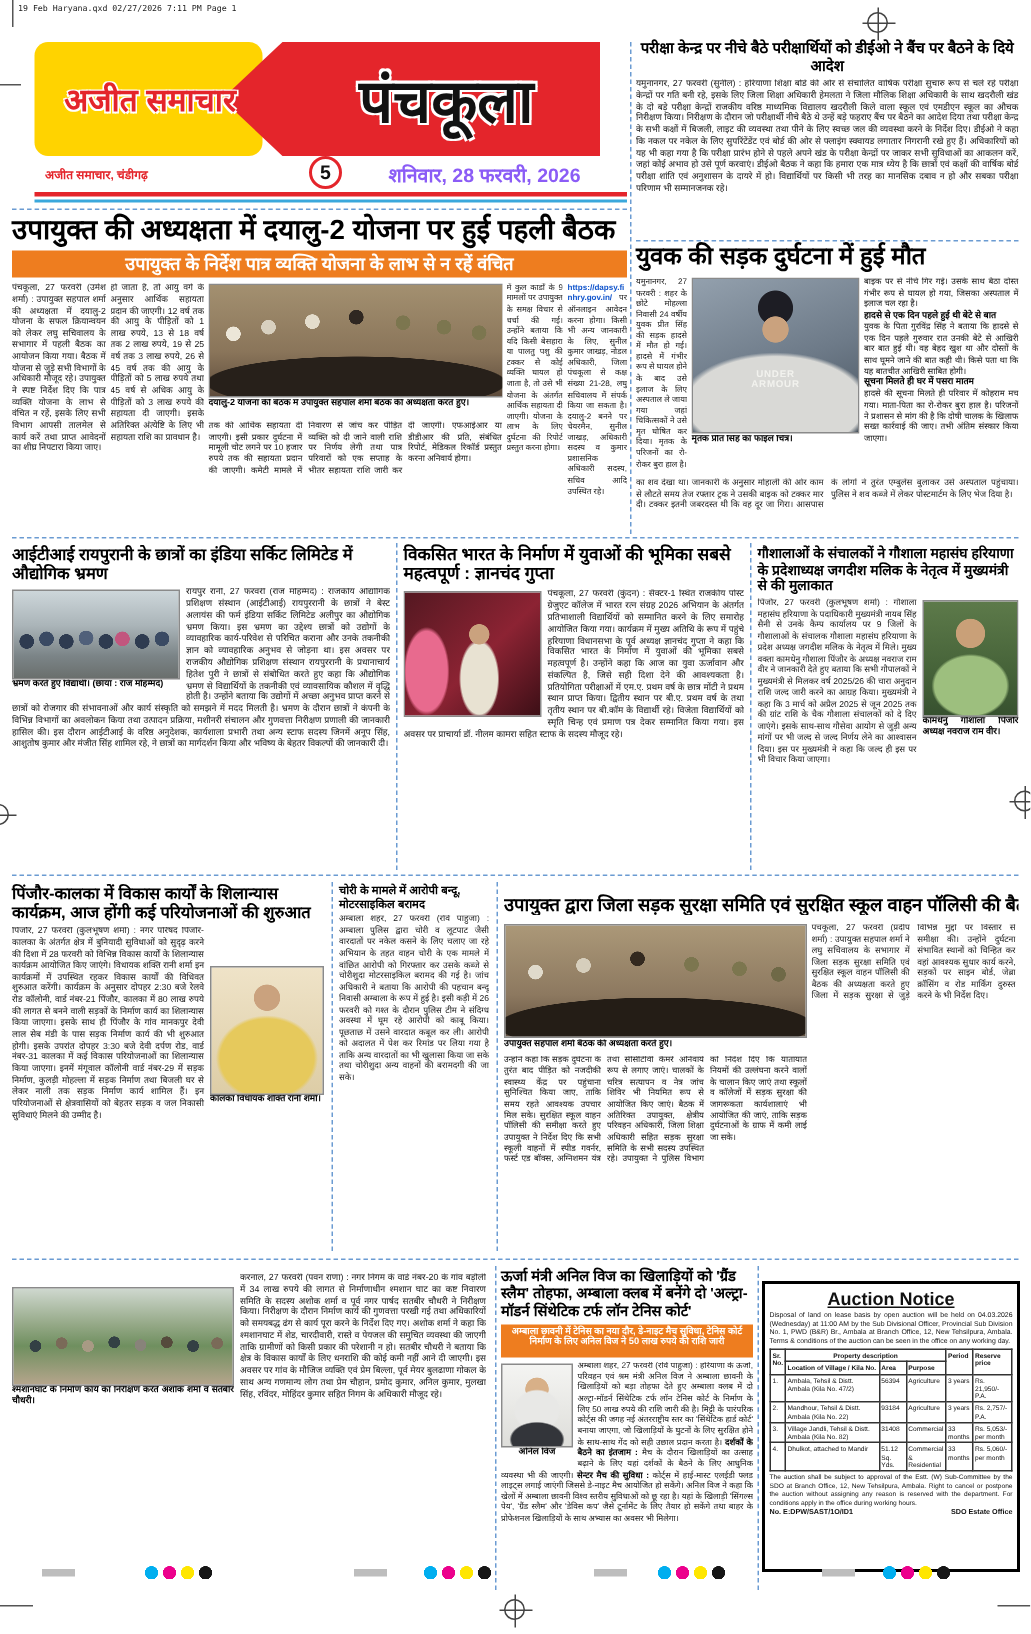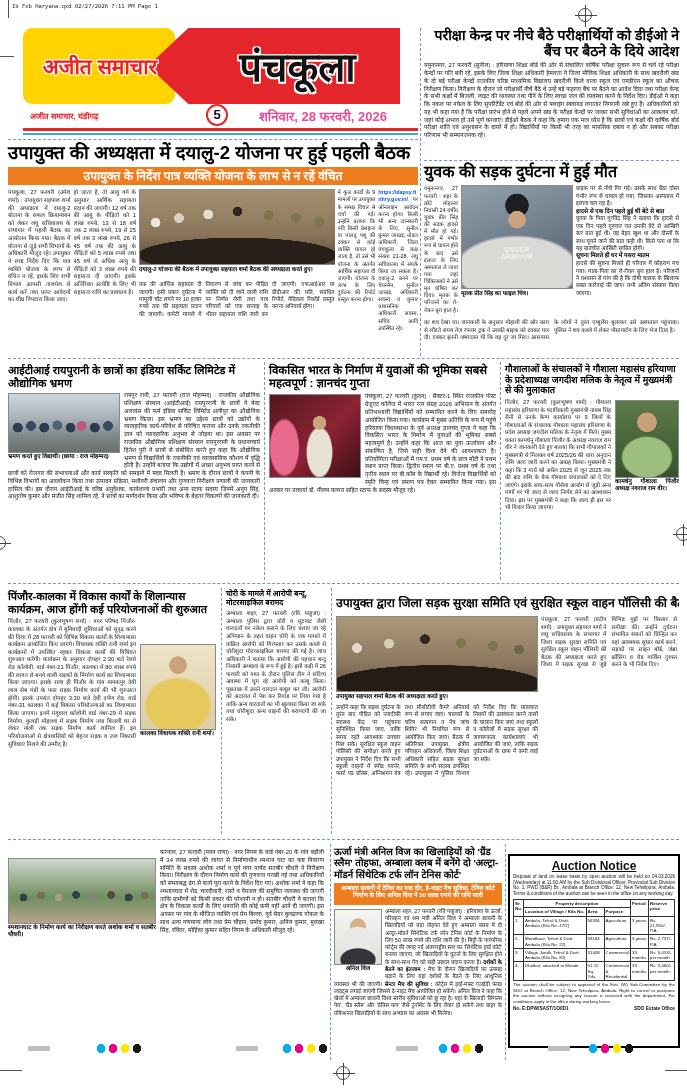--- a/index.html
+++ b/index.html
@@ -118,21 +118,21 @@
   <div class="reg" style="left:578px;top:8px"></div>
   <div class="reg" style="left:-8px;top:536px"></div>
   <div class="reg" style="left:676px;top:527px"></div>
 
   <div class="yellowbox"></div>
   <div class="redflag"></div>
   <div class="brand">अजीत समाचार</div>
   <div class="city">पंचकूला</div>
   <div class="abs" style="left:30px;top:110px;font-size:8px;font-weight:bold;color:#e4252b">अजीत समाचार, चंडीगढ़</div>
   <div class="pgcircle">5</div>
-  <div class="abs" style="left:248px;top:107px;width:150px;text-align:center;font-size:13px;font-weight:bold;color:#ec4899">शनिवार, 28 फरवरी, 2026</div>
+  <div class="abs" style="left:248px;top:107px;width:150px;text-align:center;font-size:13px;font-weight:bold;color:#8b5cf6">शनिवार, 28 फरवरी, 2026</div>
   <div class="abs" style="left:23px;top:128px;width:395px;height:3px;background:#e4252b"></div>
   <div class="abs" style="left:23px;top:133px;width:395px;height:2px;background:#3aa8dc"></div>
 
   <div class="dashH abs" style="left:8px;top:139px;width:410px"></div>
   <div class="dashV abs" style="left:420px;top:28px;height:328px"></div>
   <div class="dashH abs" style="left:424px;top:160px;width:255px"></div>
   <div class="dashH abs" style="left:8px;top:358px;width:671px"></div>
   <div class="dashV abs" style="left:264px;top:362px;height:218px"></div>
   <div class="dashV abs" style="left:500px;top:362px;height:218px"></div>
   <div class="dashH abs" style="left:8px;top:583px;width:671px"></div>
@@ -155,21 +155,21 @@
       </div>
       <div class="bd" style="width:38px;height:160px;font-size:5.4px">में कुल कार्डों के 9 मामलों पर उपायुक्त के समक्ष विचार से चर्चा की गई। उन्होंने बताया कि यदि किसी बेसहारा या पालतु पशु की टक्कर से कोई व्यक्ति घायल हो जाता है, तो उसे भी योजना के अंतर्गत आर्थिक सहायता दी जाएगी। योजना के लाभ के लिए दुर्घटना की रिपोर्ट प्रस्तुत करना होगा।</div>
       <div class="bd" style="width:40px;height:160px;font-size:5.4px">
         <span class="link" style="font-size:5.4px">https://dapsy.finhry.gov.in/</span>
         <span>पर ऑनलाइन आवेदन करना होगा। किसी भी अन्य जानकारी के लिए, सुनील कुमार जाखड़, नोडल अधिकारी, जिला पंचकूला से कक्ष संख्या 21-28, लघु सचिवालय में संपर्क किया जा सकता है। दयालु-2 बनने पर चेयरमैन, सुनील जाखड़, अधिकारी सदस्य व कुमार प्रशासनिक अधिकारी सदस्य, सचिव आदि उपस्थित रहे।</span>
       </div>
     </div>
   </div>
 
   <div class="abs" style="left:424px;top:27px;width:255px">
-    <div class="hl" style="font-size:14px;text-align:right">परीक्षा केन्द्र पर नीचे बैठे परीक्षार्थियों को डीईओ ने बैंच पर बैठने के दिये आदेश</div>
+    <div class="hl" style="font-size:10px;text-align:center">परीक्षा केन्द्र पर नीचे बैठे परीक्षार्थियों को डीईओ ने बैंच पर बैठने के दिये आदेश</div>
     <div class="bd" style="height:116px;margin-top:3px;font-size:5.9px">यमुनानगर, 27 फरवरी (सुनील) : हरियाणा शिक्षा बोर्ड की ओर से संचालित वार्षिक परीक्षा सुचारु रूप से चले रहे परीक्षा केन्द्रों पर गति बनी रहे, इसके लिए जिला शिक्षा अधिकारी हेमलता ने जिला मौलिक शिक्षा अधिकारी के साथ खदरौली खंड के दो बड़े परीक्षा केन्द्रों राजकीय वरिष्ठ माध्यमिक विद्यालय खदरौली किले वाला स्कूल एवं एमडीएन स्कूल का औचक निरीक्षण किया। निरीक्षण के दौरान जो परीक्षार्थी नीचे बैठे थे उन्हें बड़े फहराए बैंच पर बैठने का आदेश दिया तथा परीक्षा केन्द्र के सभी कक्षों में बिजली, लाइट की व्यवस्था तथा पीने के लिए स्वच्छ जल की व्यवस्था करने के निर्देश दिए। डीईओ ने कहा कि नकल पर नकेल के लिए सुपरिंटेंडेंट एवं बोर्ड की ओर से फ्लाइंग स्क्वायड लगातार निगरानी रखे हुए हैं। अधिकारियों को यह भी कहा गया है कि परीक्षा प्रारंभ होने से पहले अपने खंड के परीक्षा केन्द्रों पर जाकर सभी सुविधाओं का आकलन करें, जहां कोई अभाव हो उसे पूर्ण करवाएं। डीईओ बैठक ने कहा कि हमारा एक मात्र ध्येय है कि छात्रों एवं कक्षों की वार्षिक बोर्ड परीक्षा शांति एवं अनुशासन के दायरे में हो। विद्यार्थियों पर किसी भी तरह का मानसिक दबाव न हो और सबका परीक्षा परिणाम भी सम्मानजनक रहे।</div>
   </div>
 
   <div class="abs" style="left:424px;top:163px;width:255px">
     <div class="hl" style="font-size:16px">युवक की सड़क दुर्घटना में हुई मौत</div>
     <div class="row" style="margin-top:4px;height:132px">
       <div class="bd" style="width:34px;height:132px;font-size:5.4px">यमुनानगर, 27 फरवरी : शहर के छोटे मोहल्ला निवासी 24 वर्षीय युवक प्रीत सिंह की सड़क हादसे में मौत हो गई। हादसे में गंभीर रूप से घायल होने के बाद उसे इलाज के लिए अस्पताल ले जाया गया जहां चिकित्सकों ने उसे मृत घोषित कर दिया। मृतक के परिजनों का रो-रोकर बुरा हाल है।</div>
       <div style="width:112px;overflow:hidden">
         <div class="ph ph-sikh" style="width:112px;height:104px">
           <div class="underarm">UNDER ARMOUR</div>

